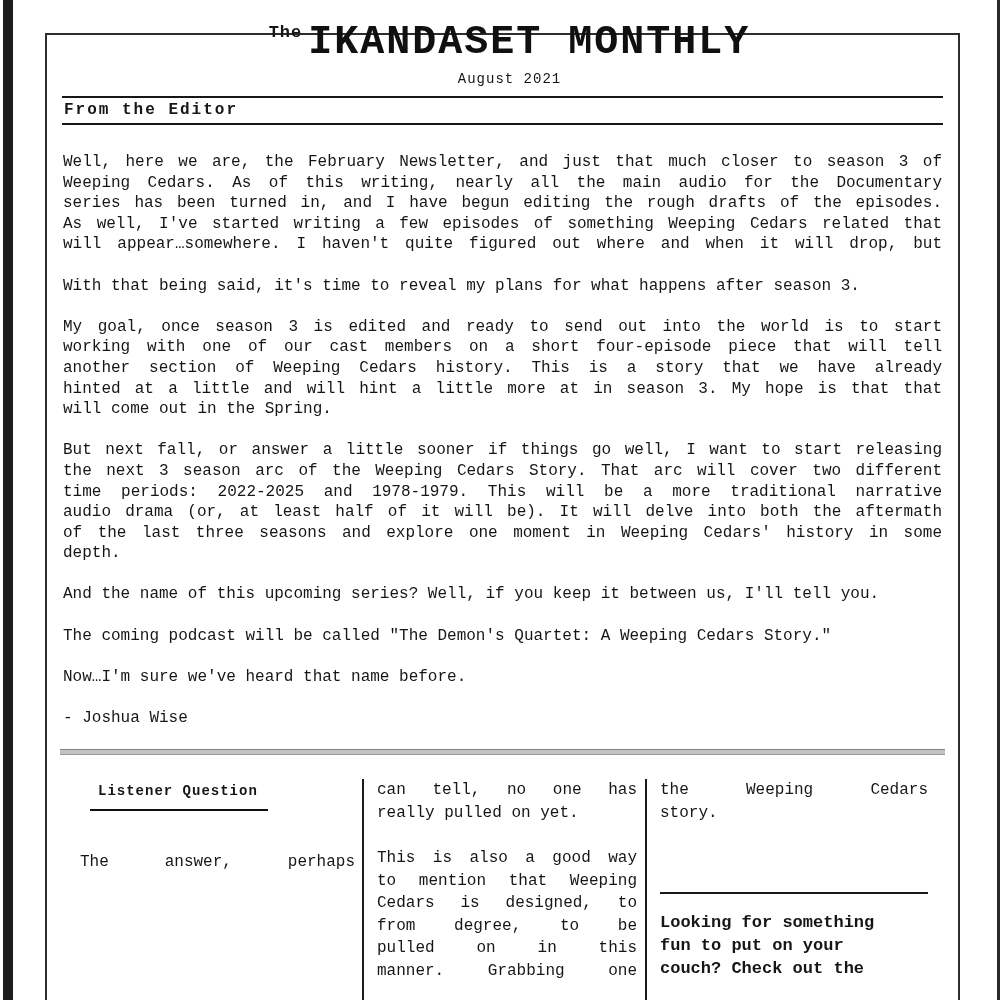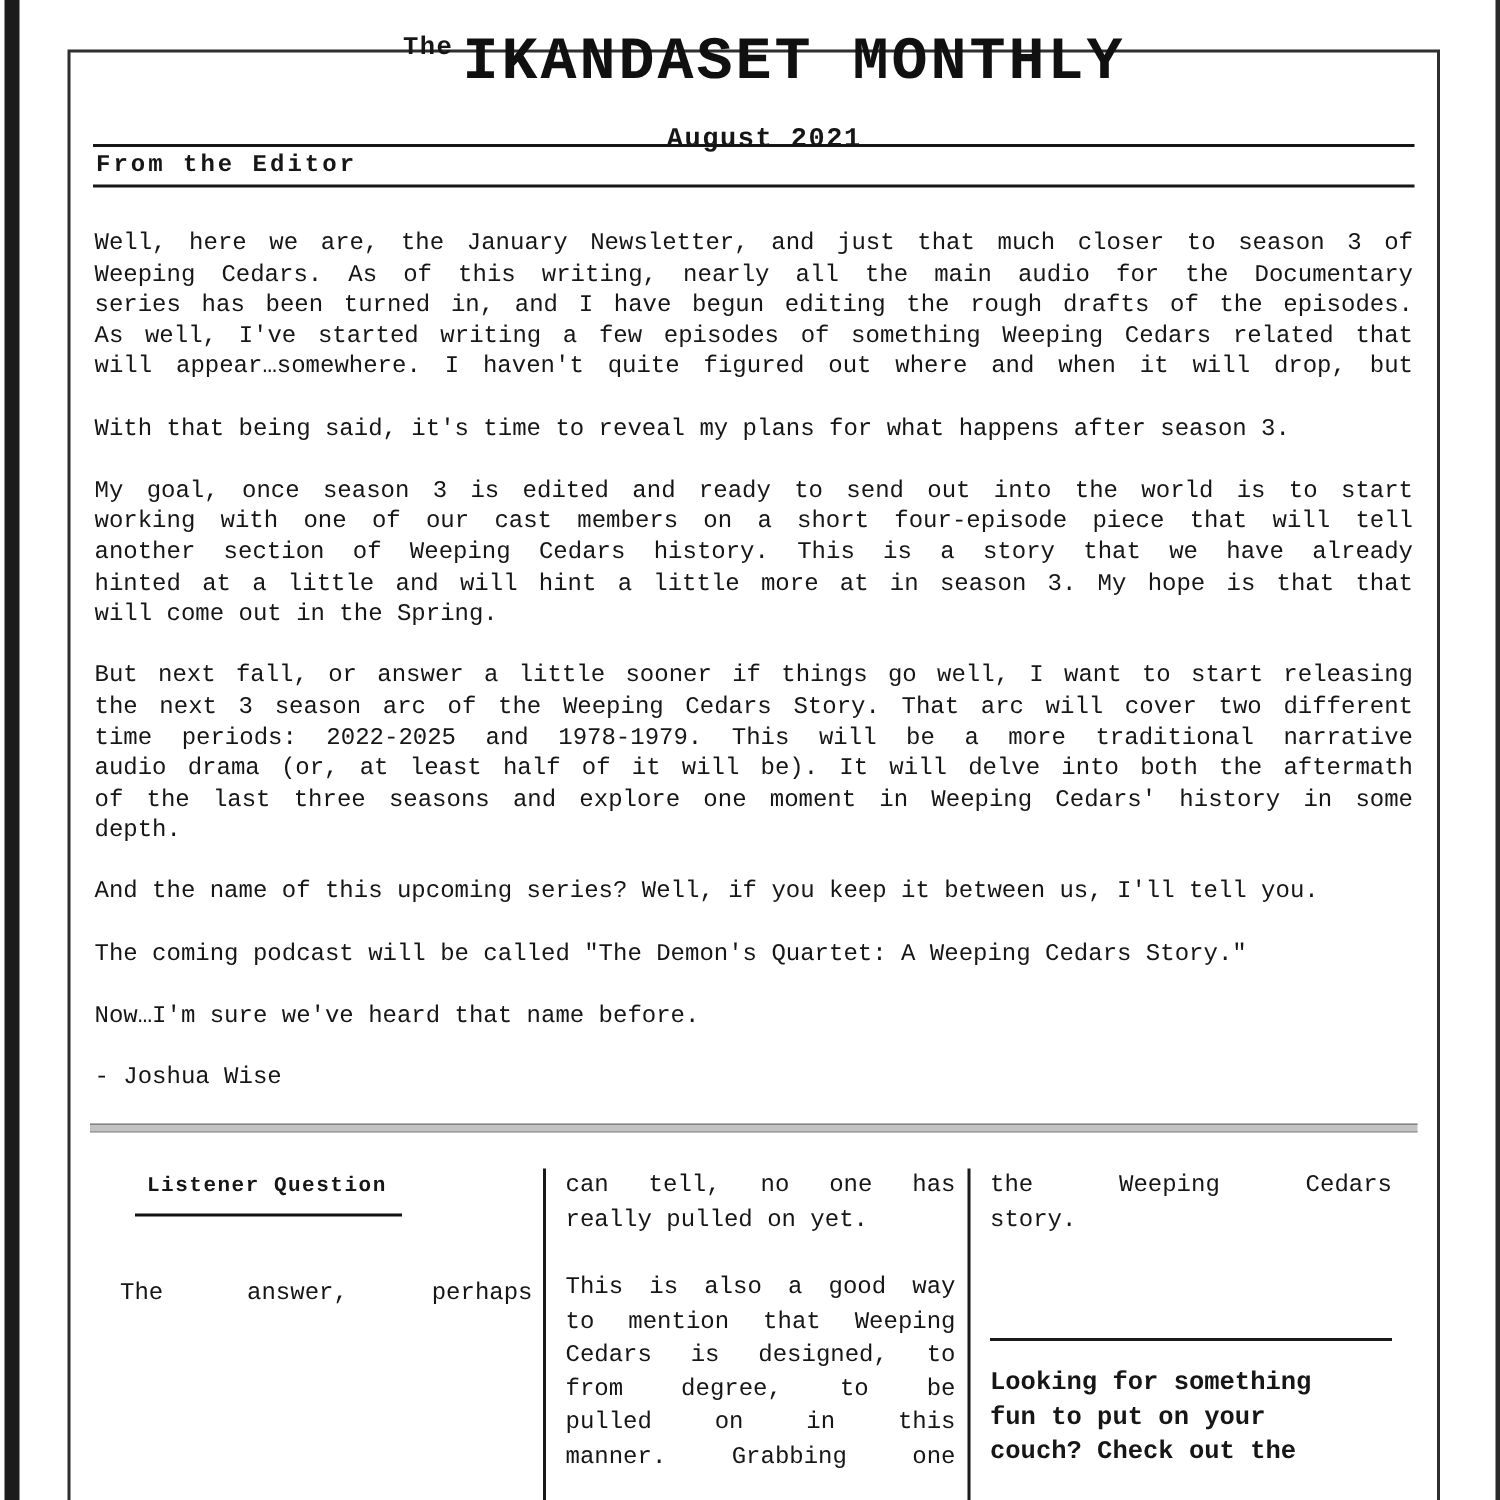--- a/index.html
+++ b/index.html
@@ -38,22 +38,22 @@
     letter-spacing: 1px;
     margin-right: 6px;
   }
   .masthead .big {
     font-size: 40px; font-weight: bold;
     letter-spacing: 2px;
     line-height: 40px;
     color: #101010;
   }
   .masthead .date {
-    font-size: 18px; font-weight: bold;
-    margin-top: 20px;
+    font-size: 14px; font-weight: normal;
+    margin-top: 8px;
     letter-spacing: 1px;
   }
   
   .editor-head {
     margin: 61px 15px 0 15px;
     border-top: 2px solid #161616;
     border-bottom: 2px solid #161616;
     padding: 3px 2px 4px 2px;
     font-size: 16px; font-weight: bold;
     letter-spacing: 2px;
@@ -127,21 +127,21 @@
     <div>
       <span class="prefix">The</span><span class="big">IKANDASET MONTHLY</span>
     </div>
     <div class="date">August 2021</div>
   </div>
 
   <div class="editor-head">From the Editor</div>
 
   <div class="editor-body">
       <div class="para">
-        <div class="jline">Well, here we are, the January Newsletter, and just that much closer to season 3 of</div>
+        <div class="jline">Well, here we are, the February Newsletter, and just that much closer to season 3 of</div>
         <div class="jline">Weeping Cedars. As of this writing, nearly all the main audio for the Documentary</div>
         <div class="jline">series has been turned in, and I have begun editing the rough drafts of the episodes.</div>
         <div class="jline">As well, I've started writing a few episodes of something Weeping Cedars related that</div>
         <div class="jline">will appear…somewhere. I haven't quite figured out where and when it will drop, but</div>
       </div>
       <div class="para">
         <div class="nline">With that being said, it's time to reveal my plans for what happens after season 3.</div>
       </div>
       <div class="para">
         <div class="jline">My goal, once season 3 is edited and ready to send out into the world is to start</div>

